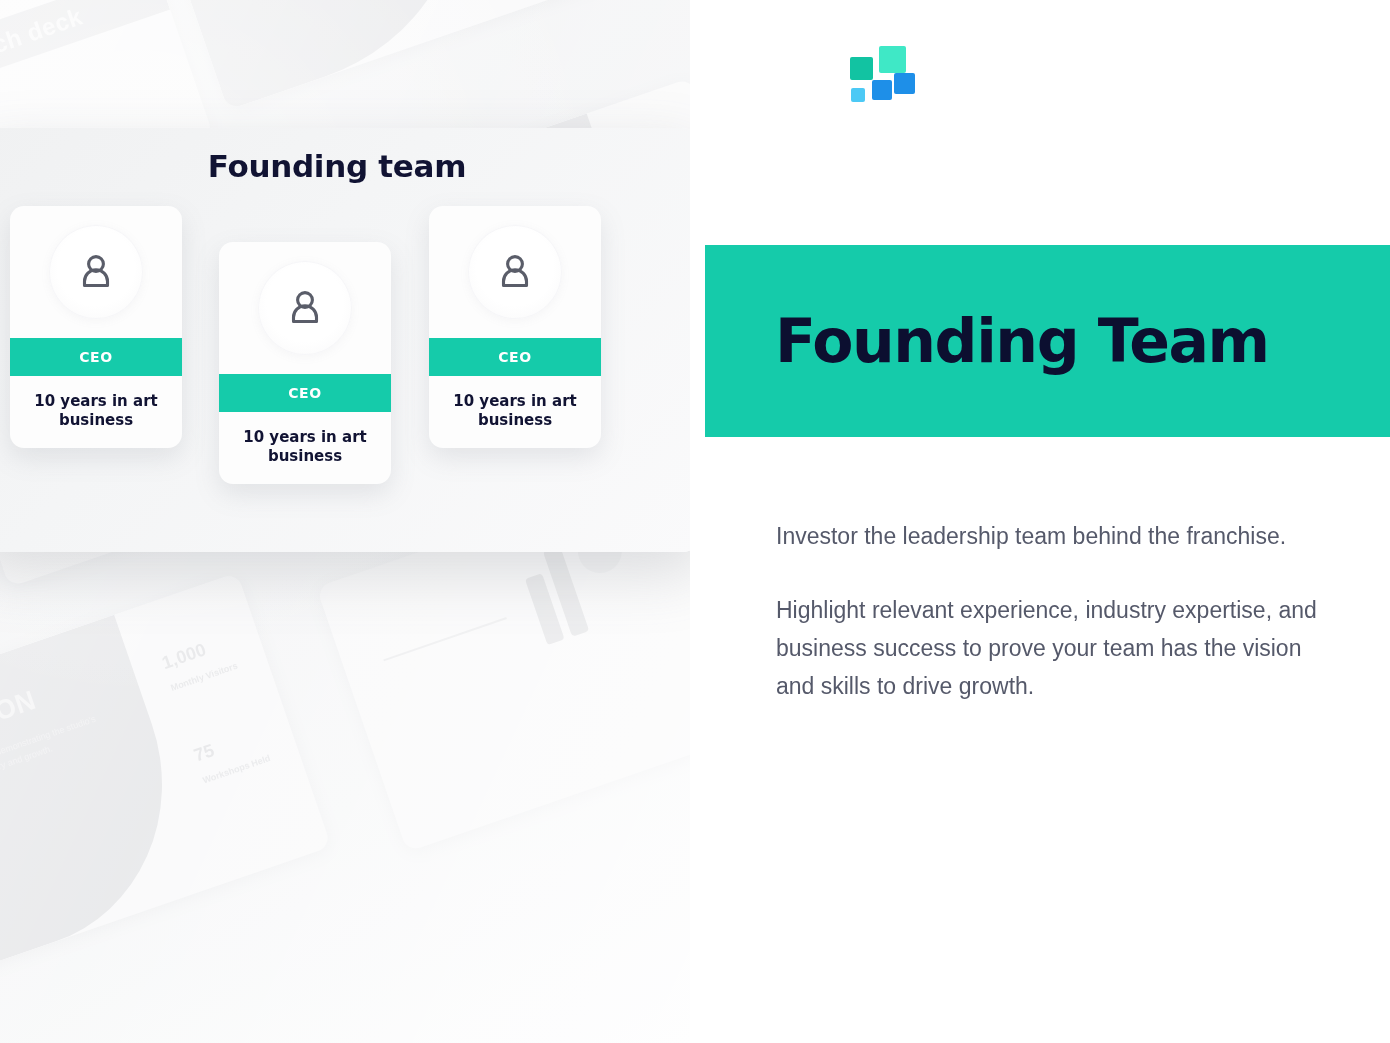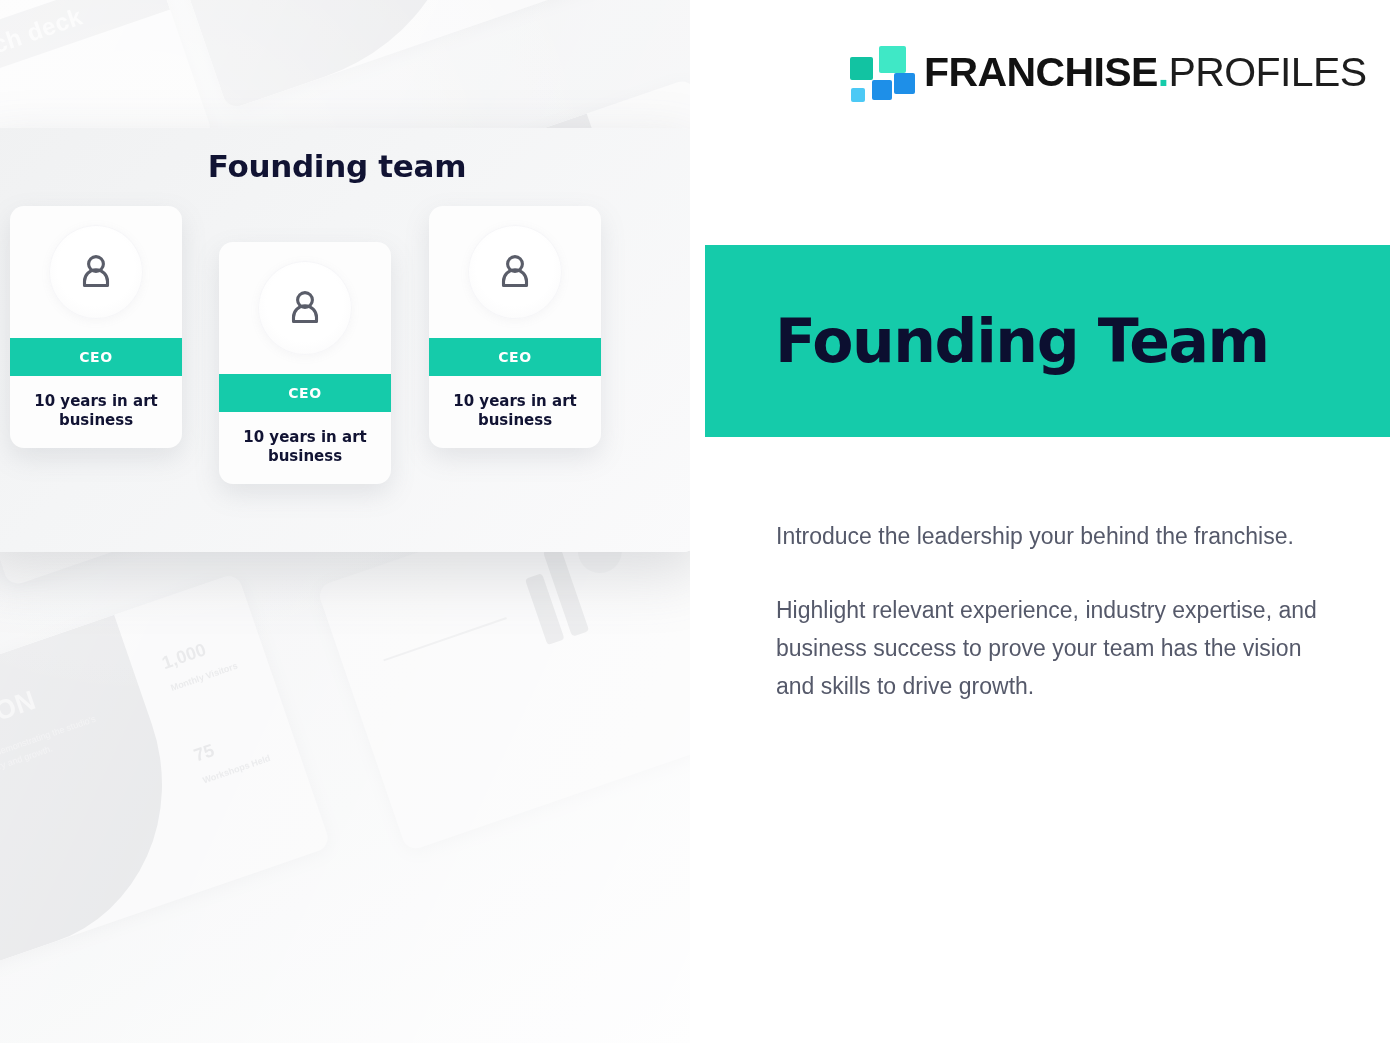--- a/index.html
+++ b/index.html
@@ -400,27 +400,26 @@
   <div class="right-pane">
 
     <div class="logo">
       <div class="logo-marks">
         <span class="sq" style="left:2px;  top:14px; width:23px; height:23px; background:#12c3a2;"></span>
         <span class="sq" style="left:31px; top:3px;  width:27px; height:27px; background:#3fe8c6;"></span>
         <span class="sq" style="left:24px; top:37px; width:20px; height:20px; background:#1e8fe8;"></span>
         <span class="sq" style="left:46px; top:30px; width:21px; height:21px; background:#1e8fe8;"></span>
         <span class="sq" style="left:3px;  top:45px; width:14px; height:14px; background:#4cc9f5;"></span>
       </div>
-      <div class="logo-text"><span class="b">FRANCHISE</span><span class="dot">.</span><span class="l">PROFILES</span></div>
     </div>
 
     <div class="title-band">
       <div class="title-band-inner">Founding Team</div>
     </div>
 
     <div class="body-copy">
-      <p>Introduce the leadership your behind the franchise.</p>
+      <p>Investor the leadership team behind the franchise.</p>
       <p>Highlight relevant experience, industry expertise, and business success to prove your team has the vision and skills to drive growth.</p>
     </div>
 
   </div>
 
 </div>
 
 </body></html>

